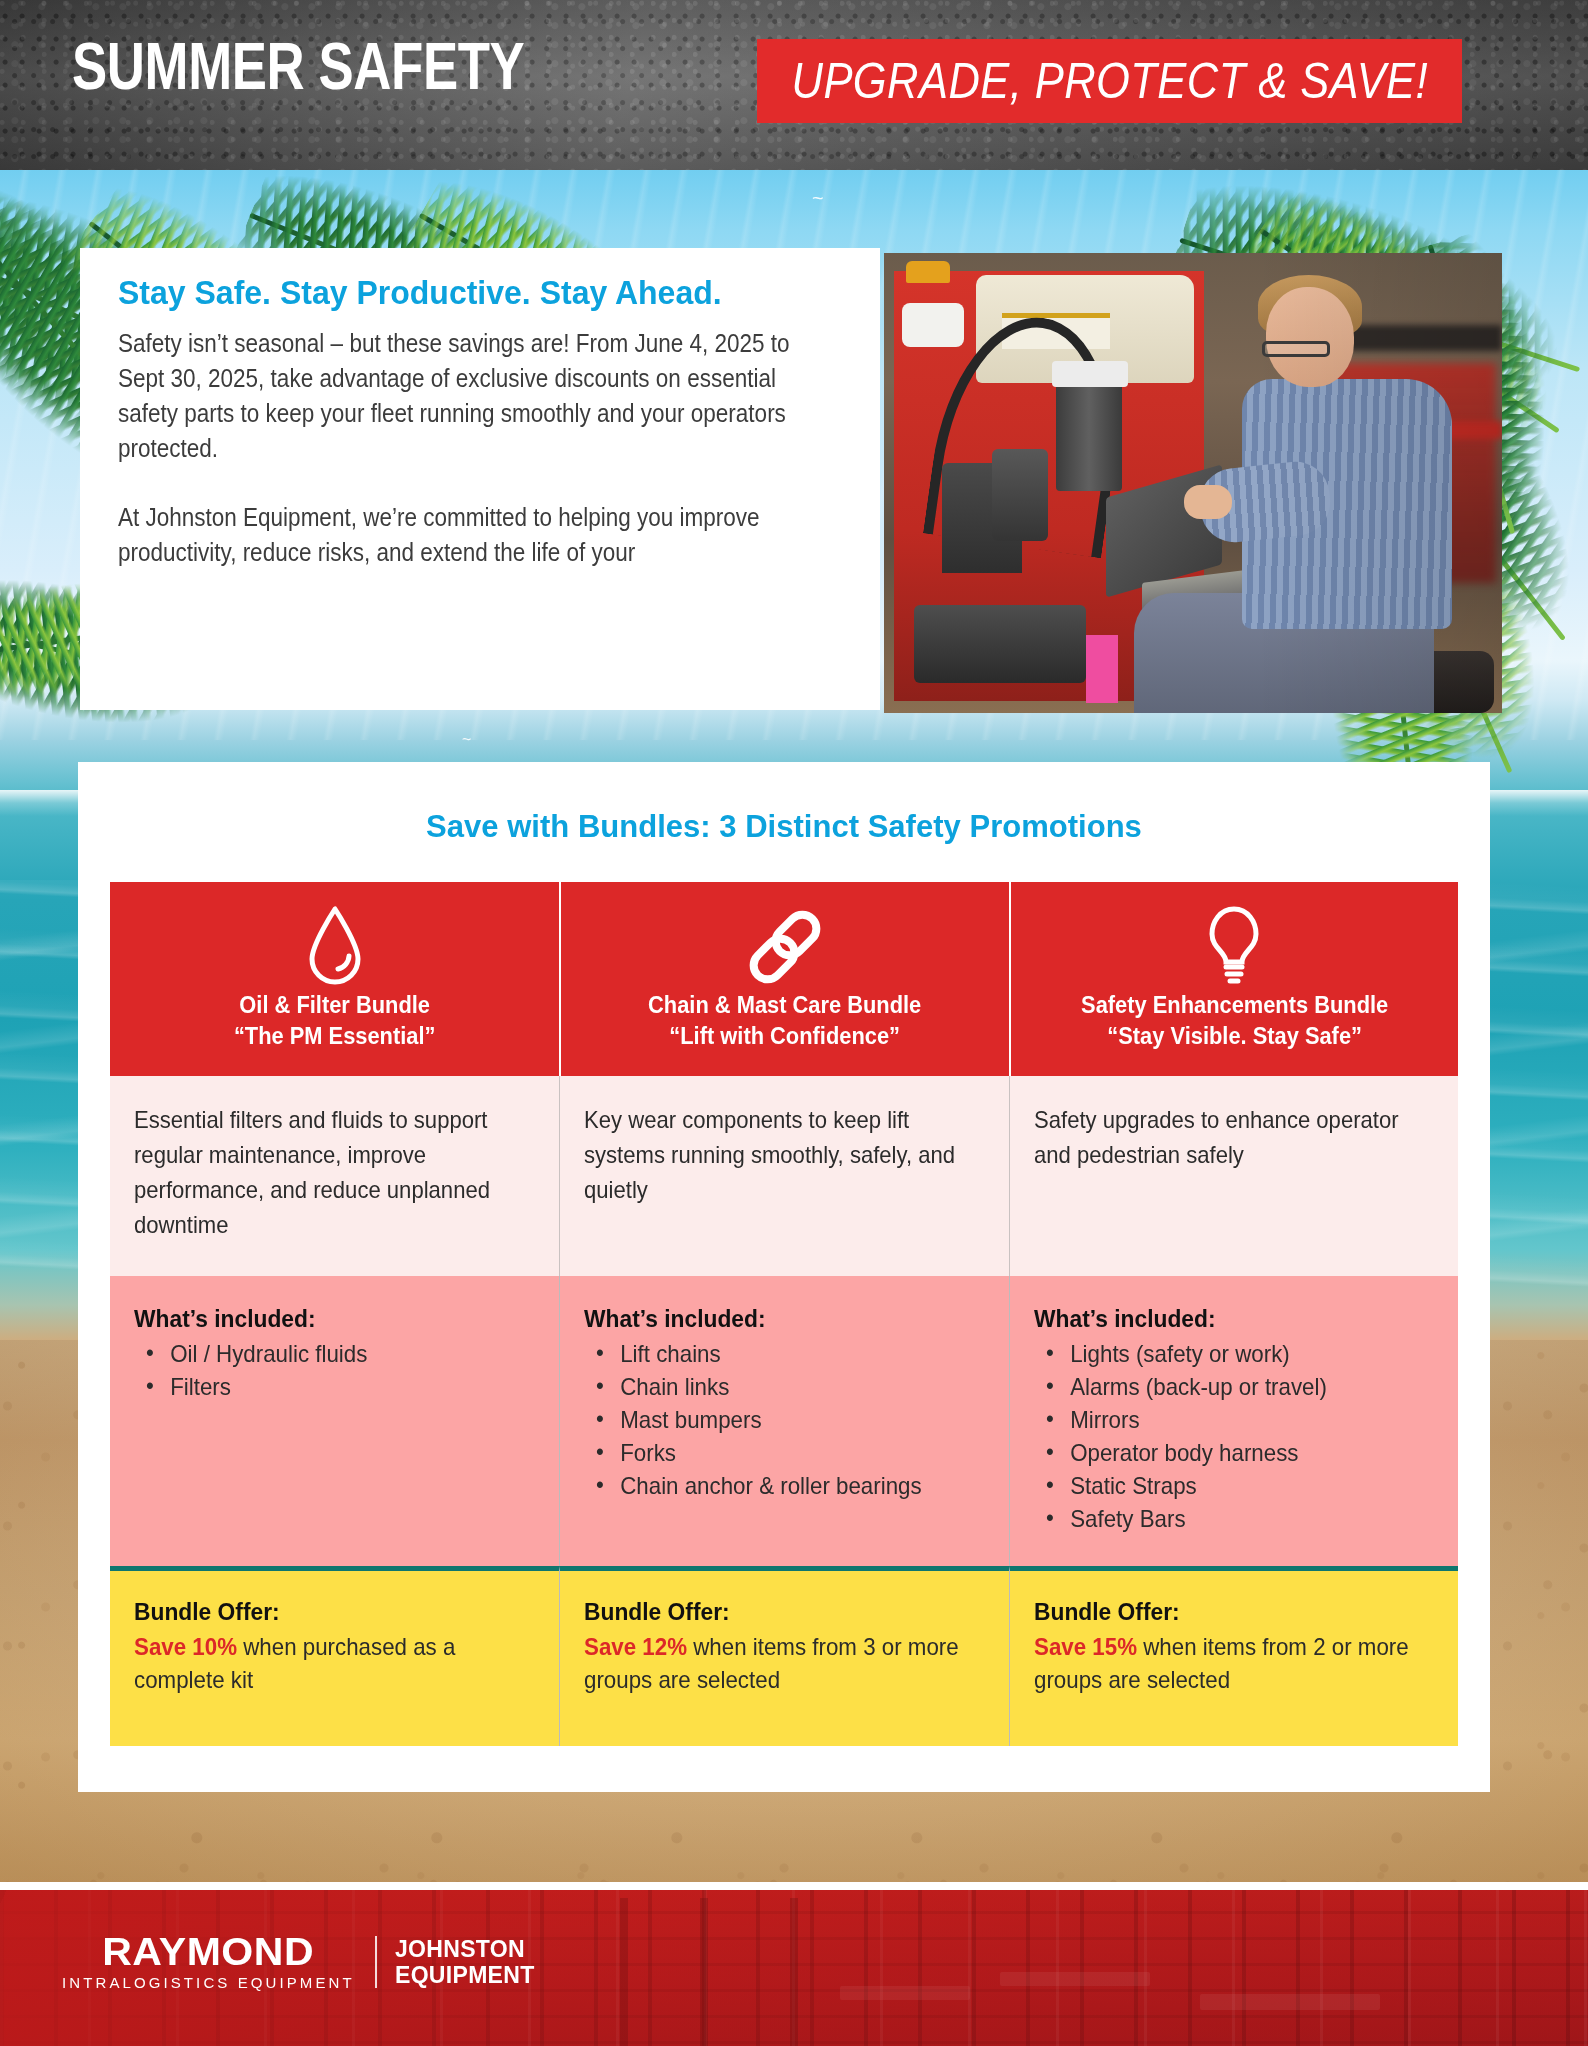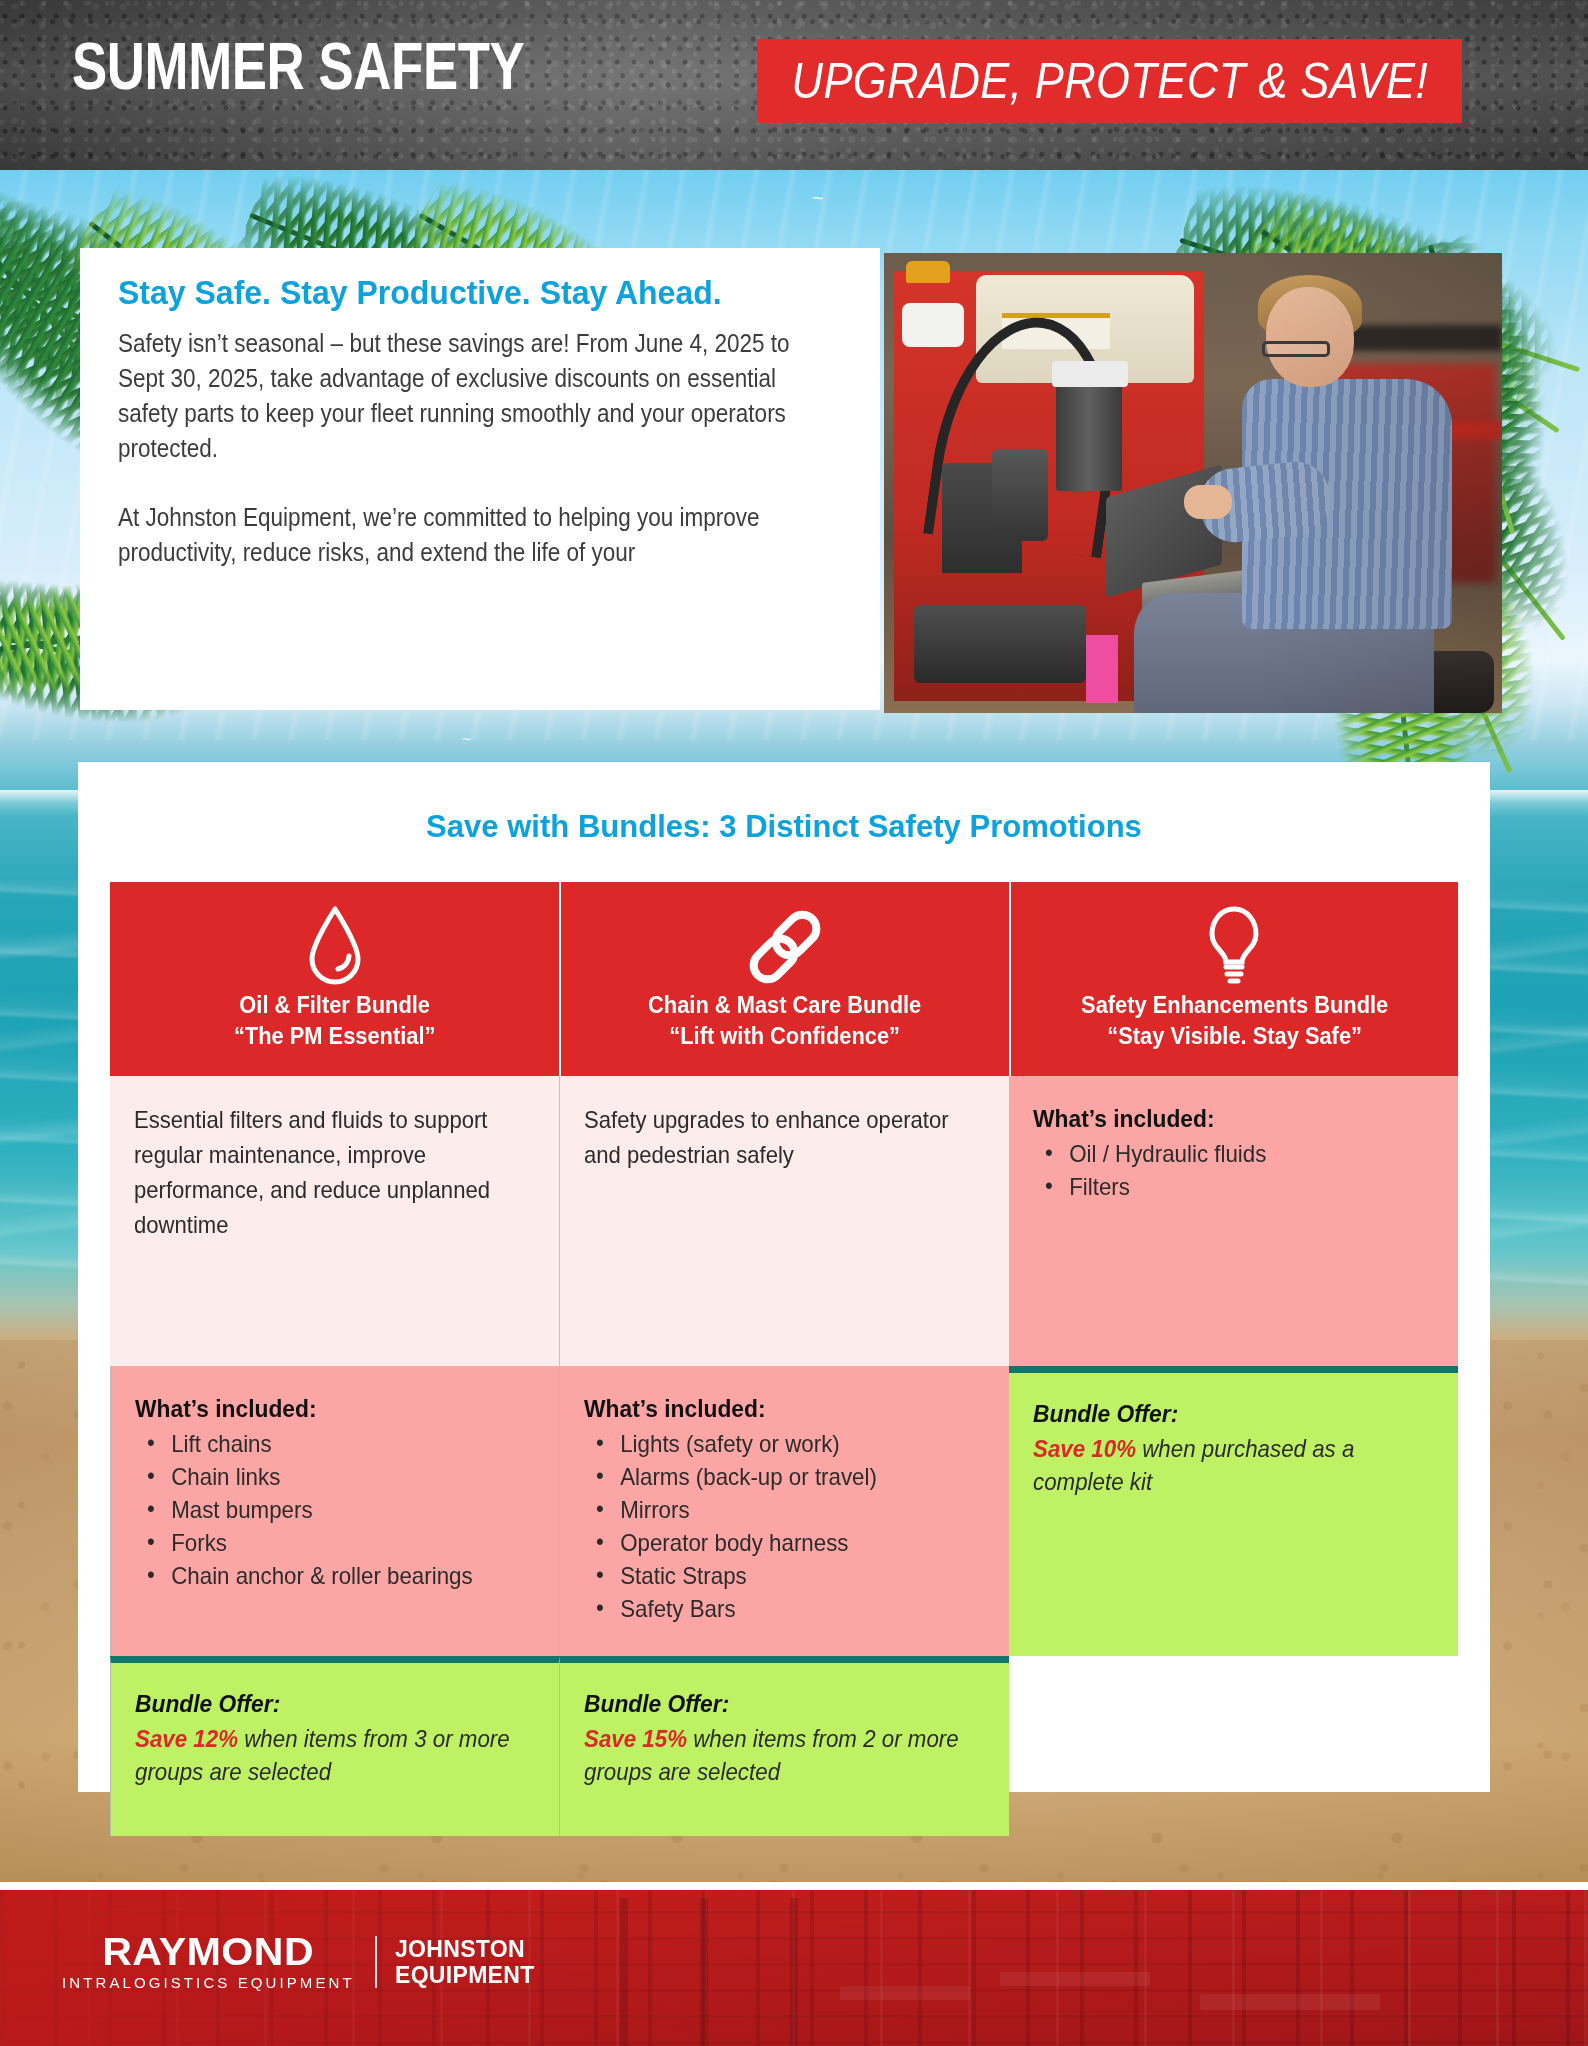--- a/index.html
+++ b/index.html
@@ -386,26 +386,25 @@
   .td-incl + .td-incl { border-left: 1px solid #b9bcbd; }
   .incl-title { font-weight: 700; color:#111; margin-bottom: 2px; transform: scaleX(.95); transform-origin:left; }
   .incl-list { list-style: none; padding-left: 12px; }
   .incl-list li { position: relative; padding-left: 26px; transform: scaleX(.93); transform-origin: left; }
   .incl-list li::before {
     content: "\2022"; position: absolute; left: 0; top: -1px;
     font-size: 24px; color: #2b2b2b;
   }
 
   .td-offer {
-    background: #bef264;
+    background: #fde047;
     padding: 24px 24px 30px;
     min-height: 180px;
     font-size: 24px; line-height: 33px; color: #2b2b2b;
-    border-top: 7px solid #0f766e;
-    font-style: italic;
+    border-top: 5px solid #0f766e;
   }
   .td-offer + .td-offer { border-left: 1px solid #b9bcbd; }
   .offer-title { font-weight: 700; color:#111; margin-bottom: 2px; transform: scaleX(.95); transform-origin:left; }
   .offer-body { transform: scaleX(.93); transform-origin: left top; width: 108%; }
   .save { color: #dc2828; font-weight: 700; }
 
   
   .footer {
     position: absolute; left: 0; top: 1890px;
     width: 1588px; height: 180px;
@@ -609,20 +608,23 @@
           </svg>
         </div>
         <div class="th-title">Safety Enhancements Bundle</div>
         <div class="th-sub">“Stay Visible. Stay Safe”</div>
       </div>
 
       <div class="cell td-desc">
         <div class="txt">Essential filters and fluids to support regular maintenance, improve performance, and reduce unplanned downtime</div>
       </div>
       <div class="cell td-desc">
+        <div class="txt">Key wear components to keep lift systems running smoothly, safely, and quietly</div>
+      </div>
+      <div class="cell td-desc">
         <div class="txt">Safety upgrades to enhance operator and pedestrian safely</div>
       </div>
 
       <div class="cell td-incl">
         <div class="incl-title">What’s included:</div>
         <ul class="incl-list">
             <li>Oil / Hydraulic fluids</li>
             <li>Filters</li>
           </ul>
       </div>

